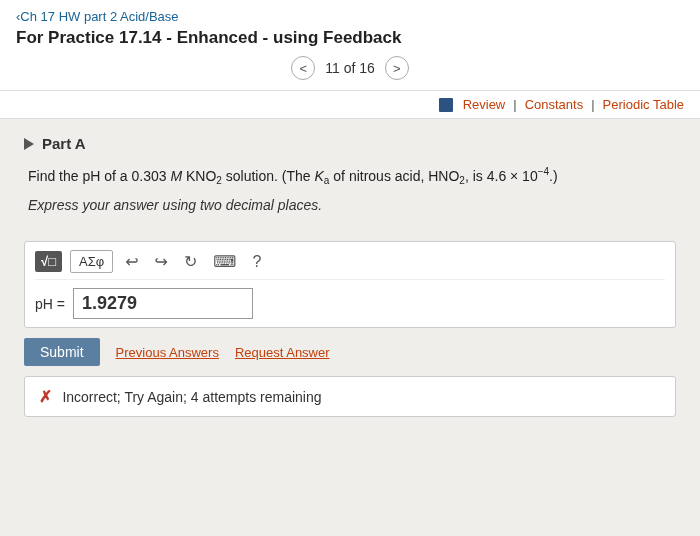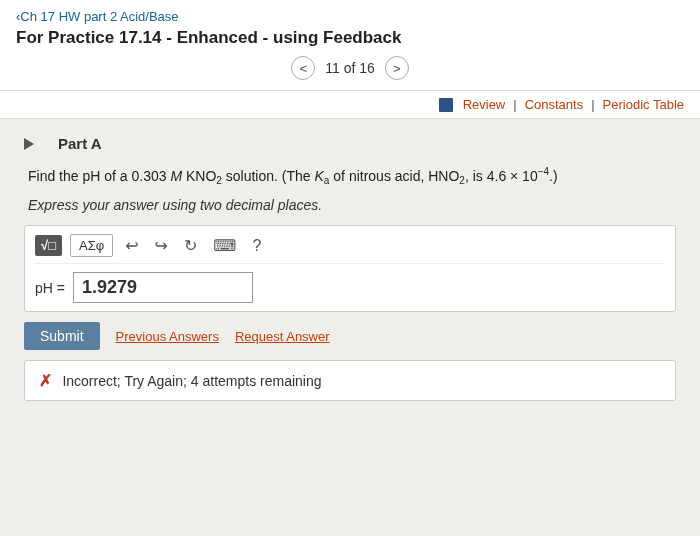--- a/index.html
+++ b/index.html
@@ -73,21 +73,21 @@
     .separator {
       color: #aaa;
     }
     .content-area {
       padding: 16px 24px;
       background: #f0eeea;
     }
     .part-header {
       display: flex;
       align-items: center;
-      gap: 24px;
+      gap: 8px;
       margin-bottom: 12px;
       font-weight: bold;
       font-size: 15px;
       color: #333;
     }
     .triangle-icon {
       width: 0;
       height: 0;
       border-top: 6px solid transparent;
       border-bottom: 6px solid transparent;
@@ -99,21 +99,21 @@
       font-size: 14px;
       color: #222;
       line-height: 1.6;
       margin-bottom: 8px;
       padding-left: 4px;
     }
     .sub-text {
       font-size: 14px;
       font-style: italic;
       color: #333;
-      margin-bottom: 12px;
+      margin-bottom: 28px;
       padding-left: 4px;
     }
     .answer-box {
       background: #fff;
       border: 1px solid #ccc;
       border-radius: 3px;
       padding: 8px 10px;
       margin-bottom: 10px;
     }
     .math-toolbar {

